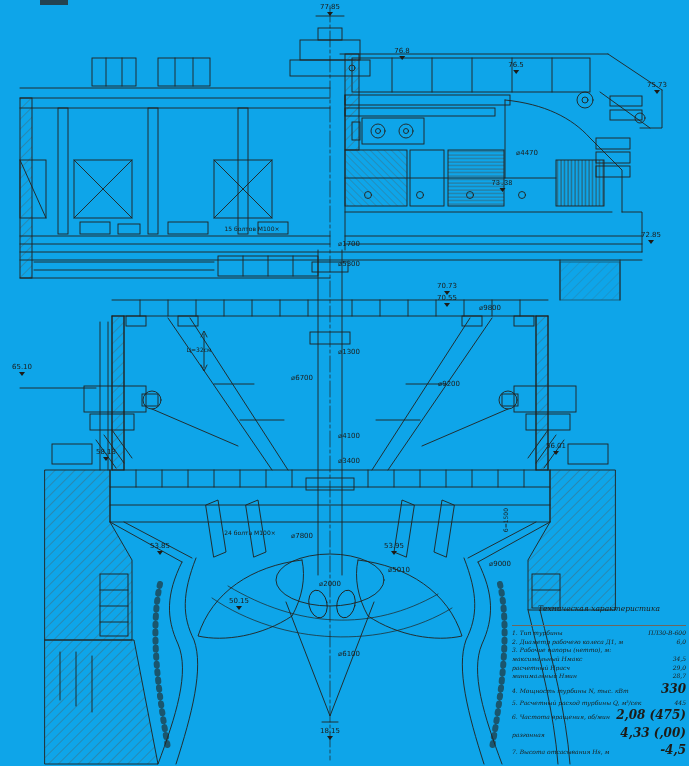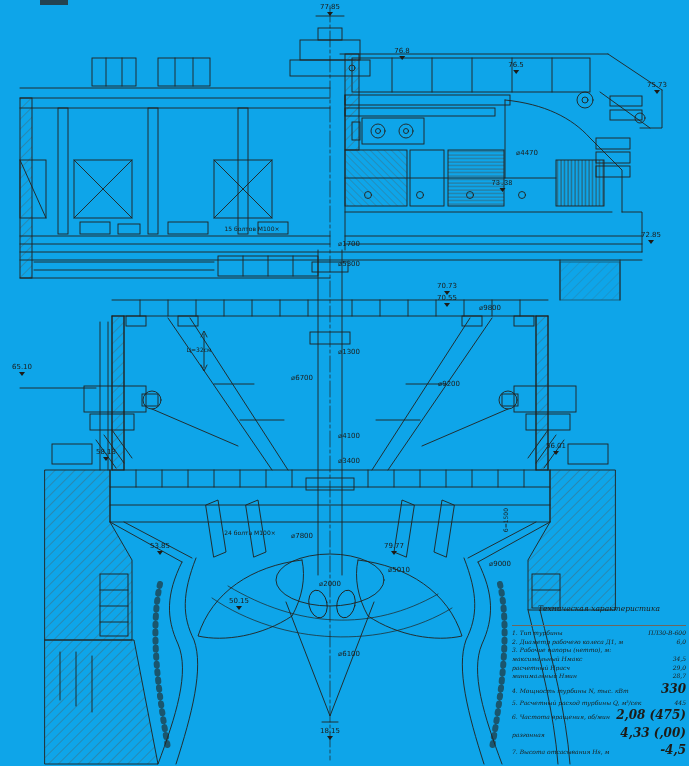--- a/index.html
+++ b/index.html
@@ -244,21 +244,21 @@
       <div class="lbl" style="left: 302px; top: 375px;"><span>⌀6700</span></div>
       <div class="lbl" style="left: 22px; top: 364px;"><span>65.10</span><span class="tri"></span></div>
       <div class="lbl" style="left: 199px; top: 347px; font-size: 6px;"><span>Ц=32см</span></div>
       <div class="lbl" style="left: 349px; top: 433px;"><span>⌀4100</span></div>
       <div class="lbl" style="left: 106px; top: 449px;"><span>58.13</span><span class="tri"></span></div>
       <div class="lbl" style="left: 556px; top: 443px;"><span>56.01</span><span class="tri"></span></div>
       <div class="lbl" style="left: 349px; top: 458px;"><span>⌀3400</span></div>
       <div class="lbl" style="left: 250px; top: 530px; font-size: 6px;"><span>24 болта М100×</span></div>
       <div class="lbl" style="left: 302px; top: 533px;"><span>⌀7800</span></div>
       <div class="lbl" style="left: 160px; top: 543px;"><span>53.85</span><span class="tri"></span></div>
-      <div class="lbl" style="left: 394px; top: 543px;"><span>79.77</span><span class="tri"></span></div>
+      <div class="lbl" style="left: 394px; top: 543px;"><span>53.95</span><span class="tri"></span></div>
       <div class="lbl" style="left: 330px; top: 549px; margin-top: 32px;"><span>⌀2000</span></div>
       <div class="lbl" style="left: 399px; top: 567px;"><span>⌀5010</span></div>
       <div class="lbl" style="left: 500px; top: 561px;"><span>⌀9000</span></div>
       <div class="lbl" style="left: 506px; top: 520px; font-size: 6px; transform: translate(-50%, -50%) rotate(-90deg);"><span>б=1500</span></div>
       <div class="lbl" style="left: 239px; top: 598px;"><span>50.15</span><span class="tri"></span></div>
       <div class="lbl" style="left: 349px; top: 651px;"><span>⌀6100</span></div>
       <div class="lbl" style="left: 330px; top: 728px;"><span>18.15</span><span class="tri"></span></div>
     </div>
 
   <div class="spec">

